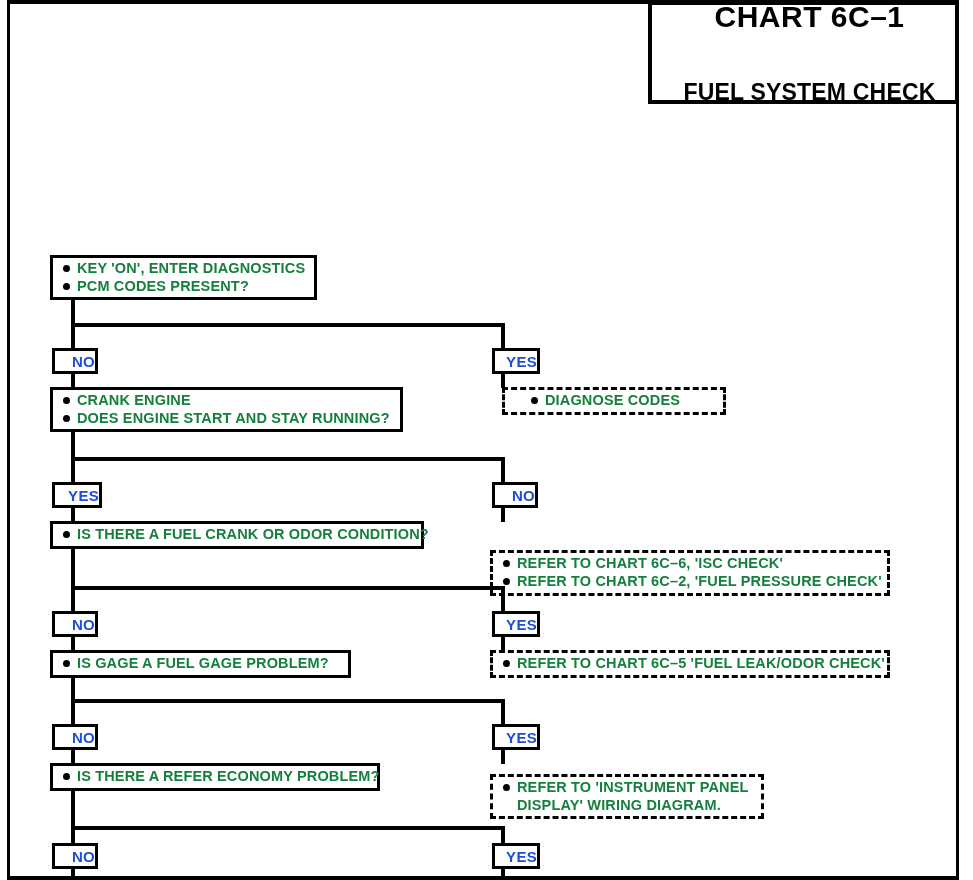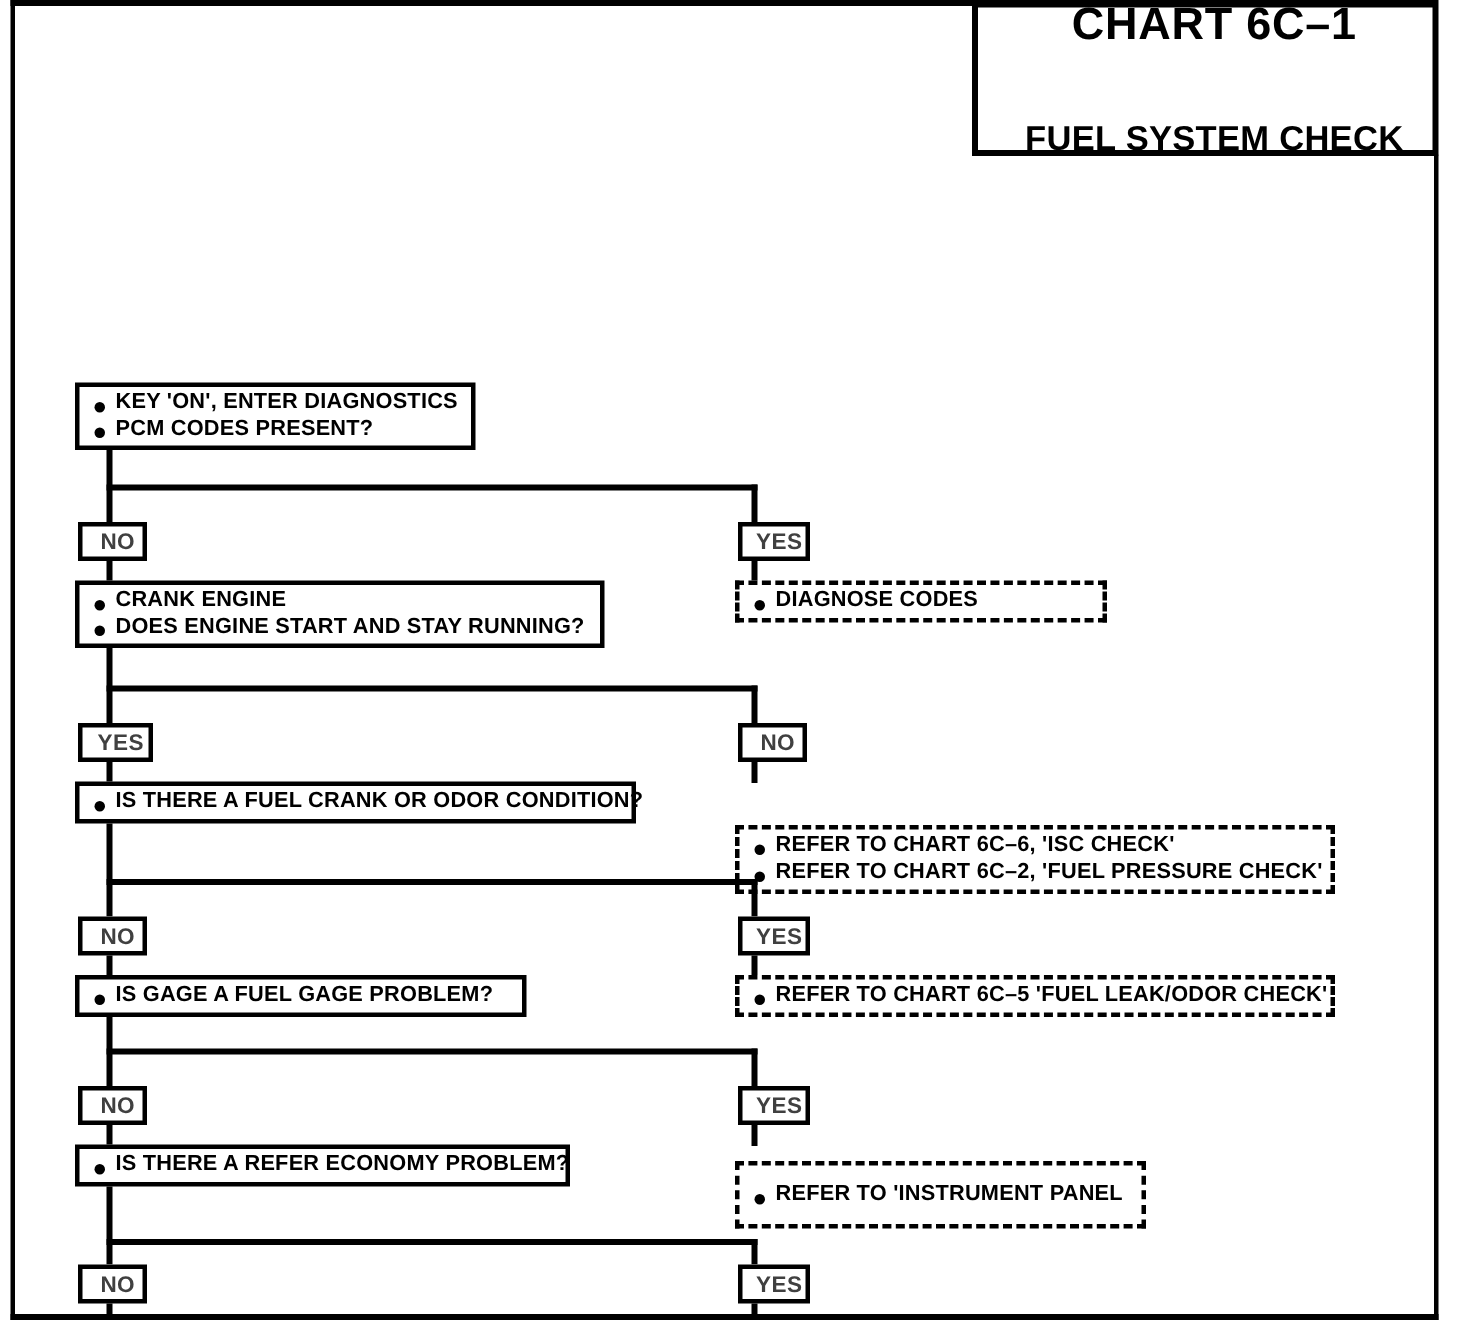--- a/index.html
+++ b/index.html
@@ -97,25 +97,25 @@
     display: flex;
     flex-direction: column;
     justify-content: center;
   }
   .node.dashed {
     border-style: dashed;
     border-width: 3px;
   }
   .line-row {
     display: flex;
-    align-items: center;
+    align-items: flex-start;
     font-size: 14.5px;
     font-weight: bold;
     letter-spacing: 0.15px;
-    color: #000000;
+    color: #15803d;
     line-height: 1.24;
     white-space: nowrap;
   }
   .bullet {
     flex: 0 0 auto;
     width: 22px;
     display: flex;
     justify-content: center;
     align-items: flex-start;
     padding-top: 1px;
@@ -132,26 +132,26 @@
   .ltext { flex: 1 1 auto; }
 
   
   .label-box {
     position: absolute;
     box-sizing: border-box;
     background: #fff;
     border: 3px solid #000;
     display: flex;
     align-items: center;
-    justify-content: center;
+    justify-content: flex-end;
     padding-left: 7px;
     font-size: 15px;
     font-weight: bold;
     letter-spacing: 0.3px;
-    color: #404040;
+    color: #1d4ed8;
   }
 
   
   .conn {
     position: absolute;
     background: #000;
   }
 </style>
 </head>
 <body>
@@ -191,21 +191,21 @@
   <div class="label-box" style="left:52px; top:348px; width:46px; height:26px;">
     <span>NO</span>
   </div>
   <div class="label-box" style="left:492px; top:348px; width:48px; height:26px;">
     <span>YES</span>
   </div>
 
   <div class="conn" style="left:71px; top:374px; width:4px; height:14px;"></div>
   <div class="conn" style="left:501px; top:374px; width:4px; height:14px;"></div>
 
-  <div class="node dashed" style="left:490px; top:387px; width:248px; height:28px; padding:1px 6px 1px 2px;">
+  <div class="node dashed" style="left:502px; top:387px; width:224px; height:28px; padding:1px 6px 1px 18px;">
     <div class="line-row">
       <span class="bullet">
           <i></i>
         </span>
       <span class="ltext">DIAGNOSE CODES</span>
     </div>
   </div>
 
   <div class="node" style="left:50px; top:387px; width:353px; height:45px; padding:3px 6px 3px 2px;">
     <div class="line-row">
@@ -303,20 +303,26 @@
   <div class="conn" style="left:71px; top:750px; width:4px; height:14px;"></div>
   <div class="conn" style="left:501px; top:750px; width:4px; height:14px;"></div>
 
   <div class="node dashed" style="left:490px; top:763px; width:274px; height:45px; padding:3px 6px 3px 2px;margin-top:11px;">
     <div class="line-row">
       <span class="bullet">
           <i></i>
         </span>
       <span class="ltext">REFER TO 'INSTRUMENT PANEL</span>
     </div>
+    <div class="line-row">
+      <span class="bullet empty">
+          <i></i>
+        </span>
+      <span class="ltext">DISPLAY' WIRING DIAGRAM.</span>
+    </div>
   </div>
 
   <div class="node" style="left:50px; top:763px; width:330px; height:28px; padding:1px 6px 1px 2px;">
     <div class="line-row">
       <span class="bullet">
           <i></i>
         </span>
       <span class="ltext">IS THERE A REFER ECONOMY PROBLEM?</span>
     </div>
   </div>

